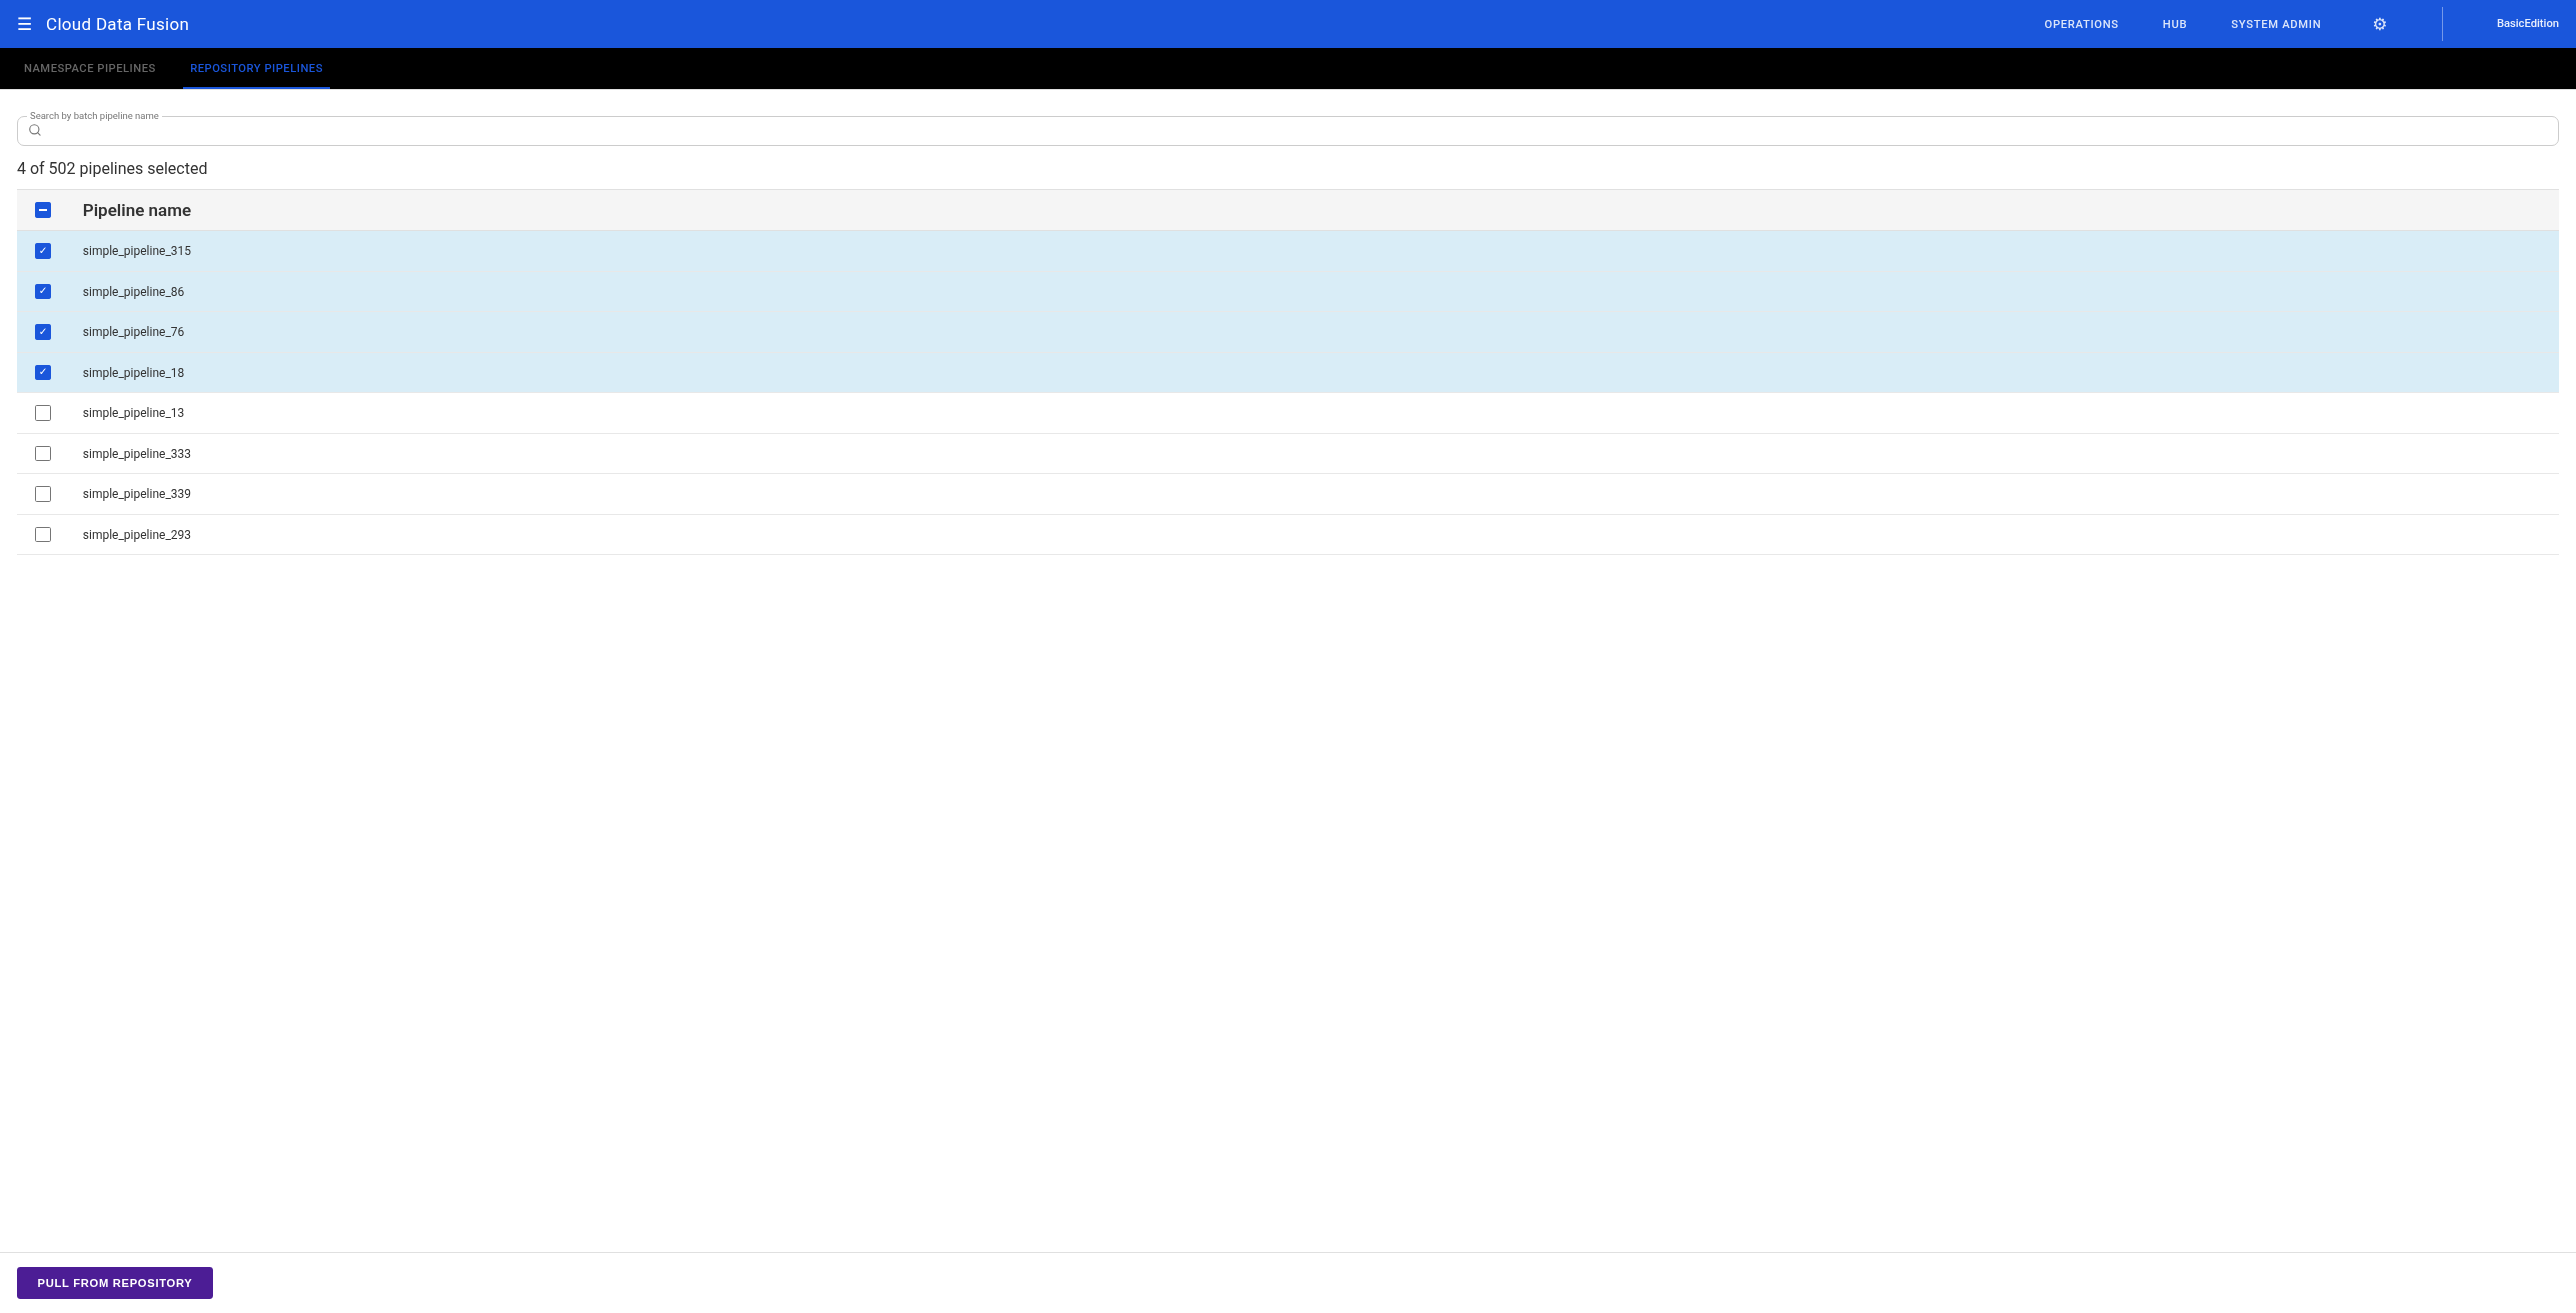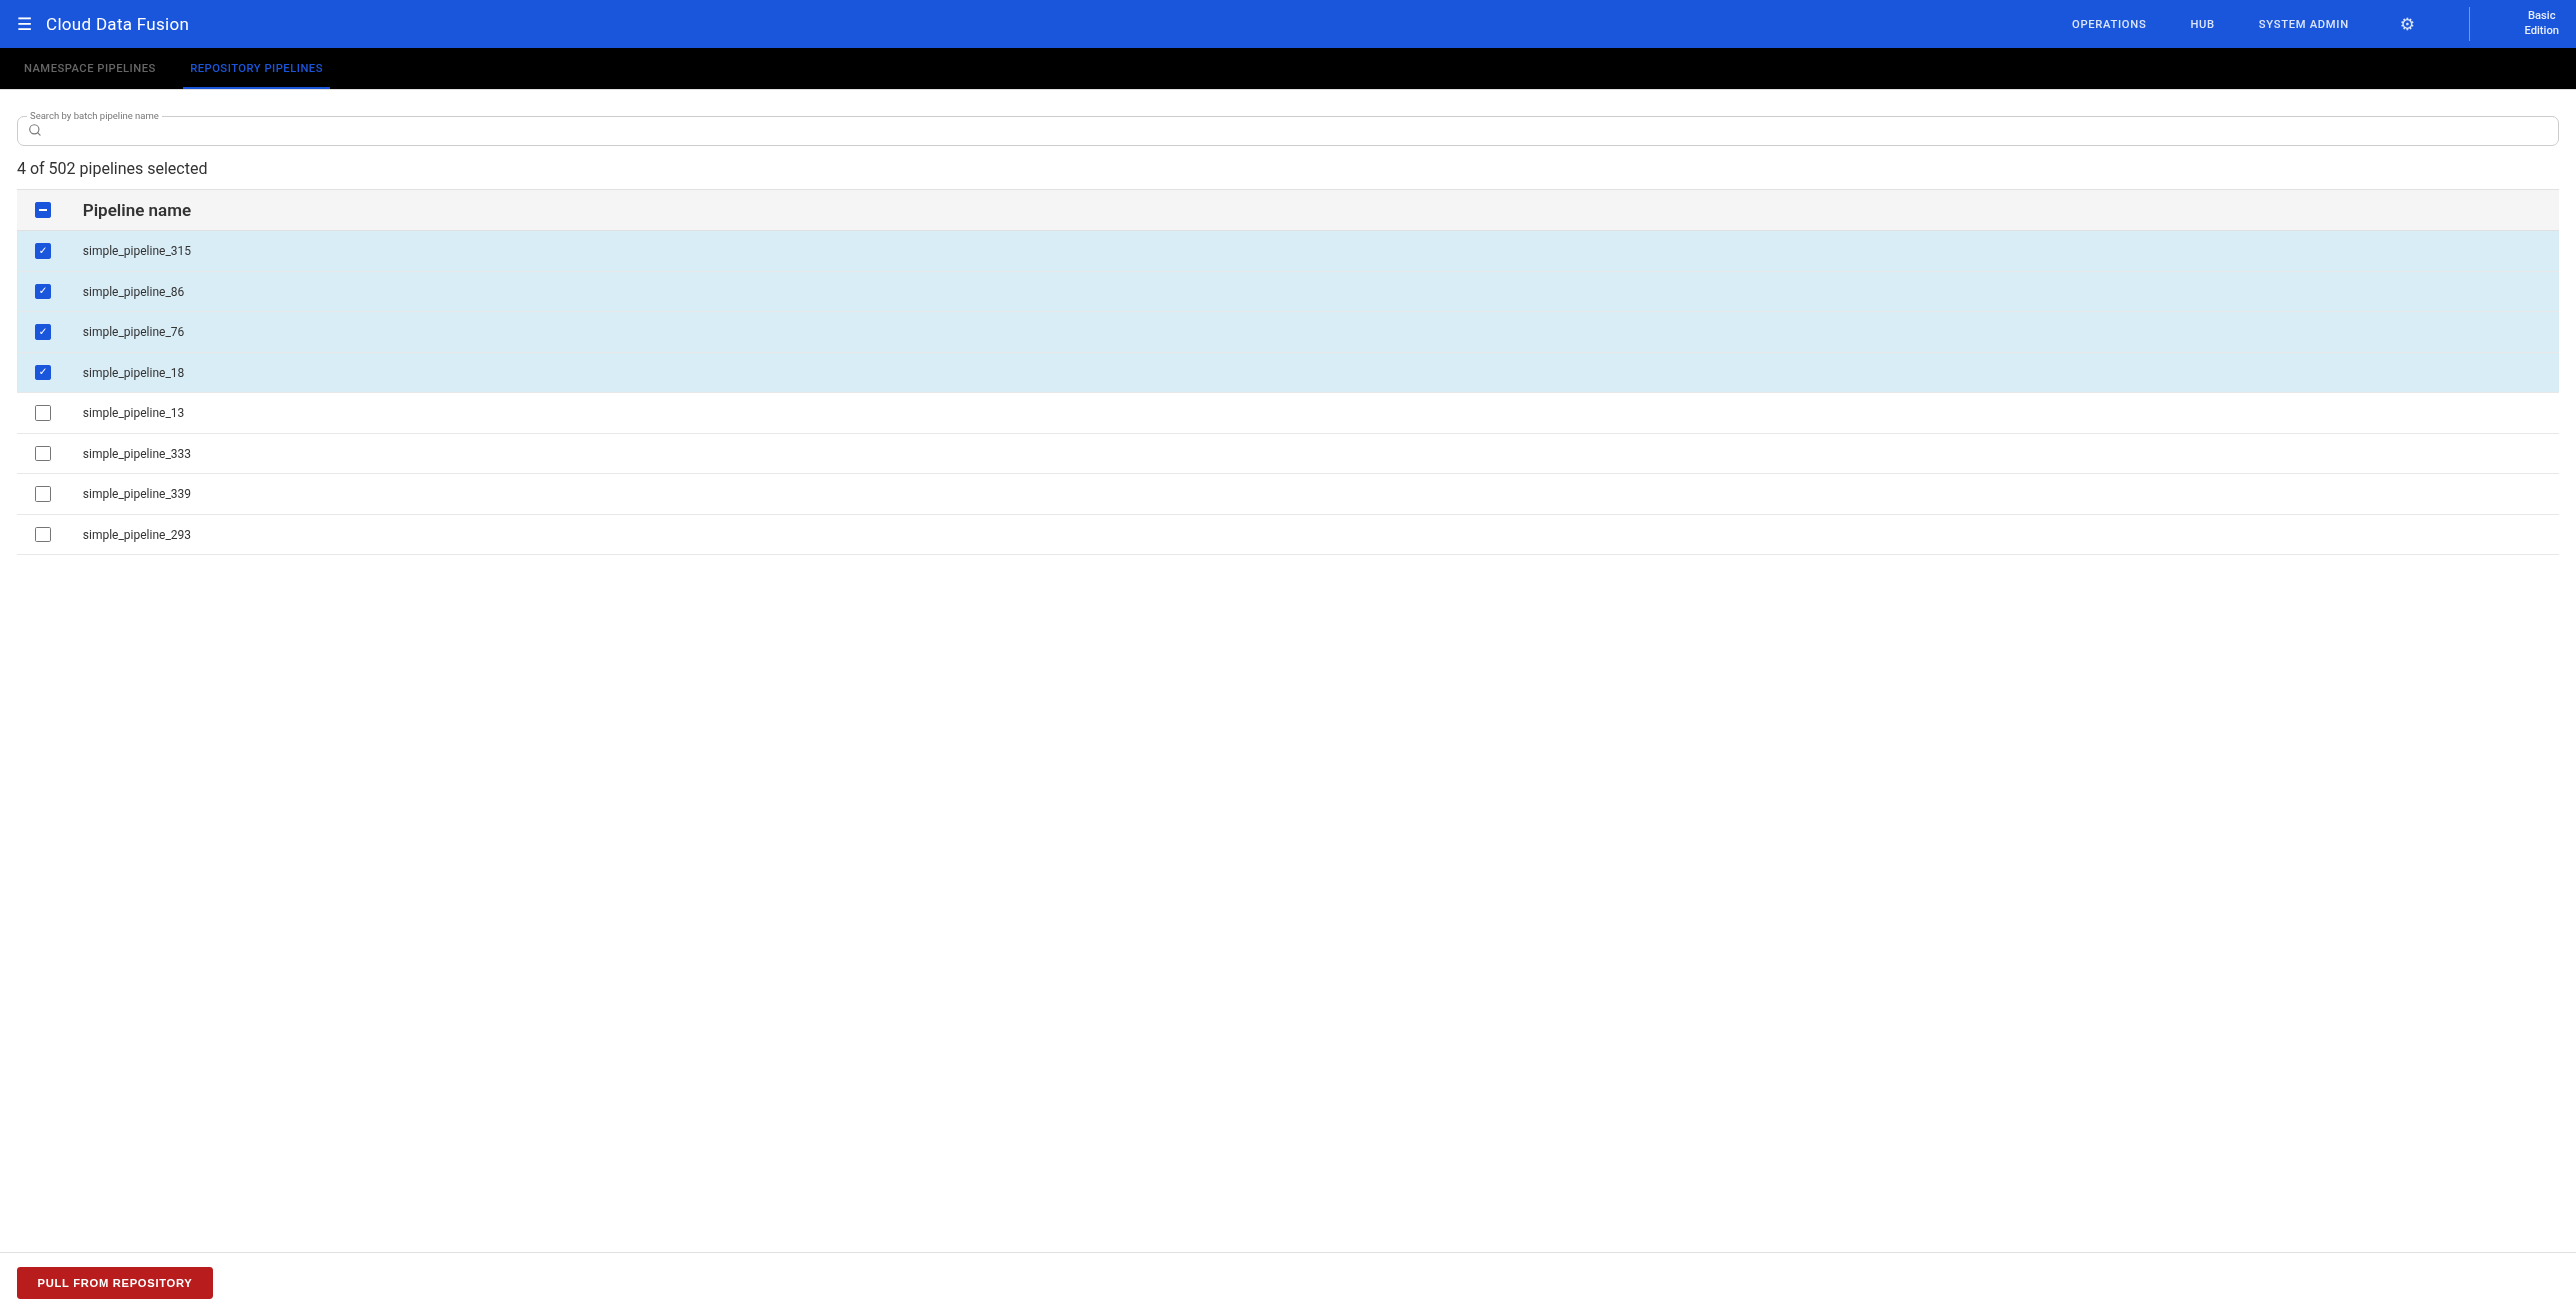--- a/index.html
+++ b/index.html
@@ -67,21 +67,21 @@
 
     .header-divider {
       width: 0.9px;
       height: 34px;
       background: rgba(255,255,255,0.4);
       margin: 0 10.3px;
     }
 
     .header-edition {
       display: flex;
-      flex-direction: column;
+      flex-direction: row;
       align-items: center;
       color: rgba(255,255,255,0.9);
       font-size: 11.2px;
       font-weight: 500;
       line-height: 1.3;
     }
 
     
     .tabs-bar {
       border-bottom: 0.9px solid #e0e0e0;
@@ -262,21 +262,21 @@
       position: fixed;
       bottom: 0;
       left: 0;
       right: 0;
       padding: 13.8px 17px;
       background: #fff;
       border-top: 0.9px solid #e0e0e0;
     }
 
     .pull-btn {
-      background: #b91c1c;
+      background: #4c1d95;
       color: #fff;
       border: none;
       border-radius: 3.4px;
       padding: 10.3px 20.6px;
       font-size: 11.2px;
       font-weight: 700;
       letter-spacing: 0.7px;
       cursor: pointer;
       text-transform: uppercase;
     }

